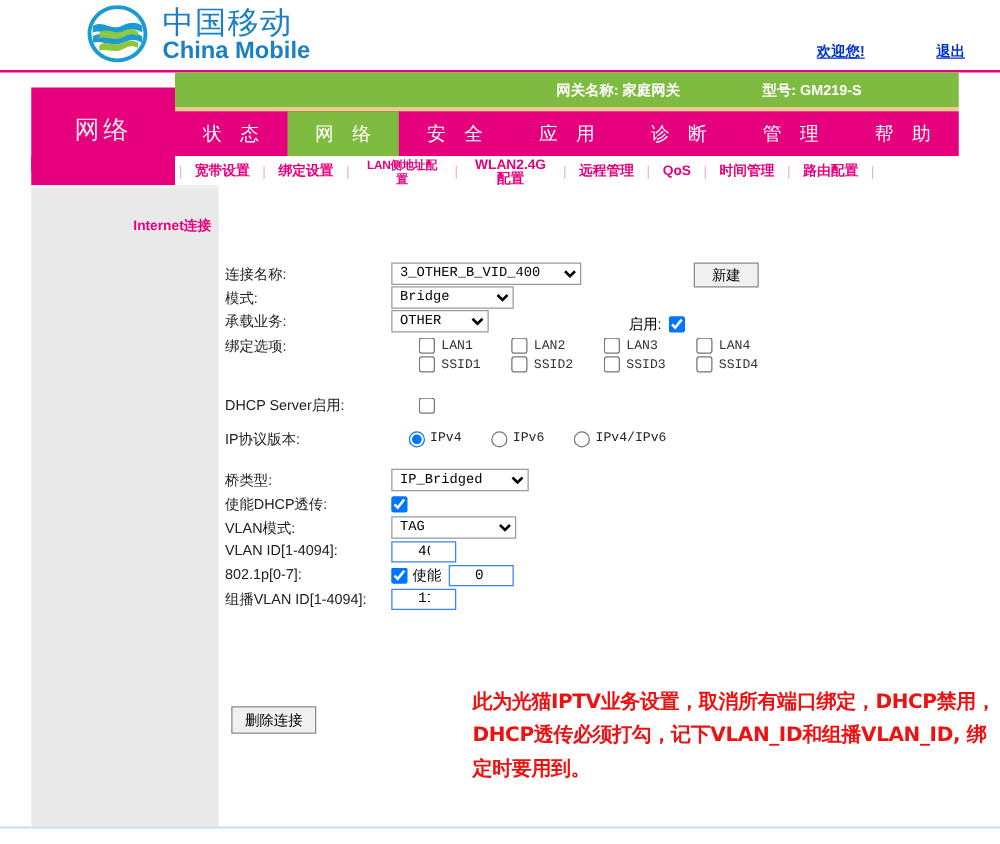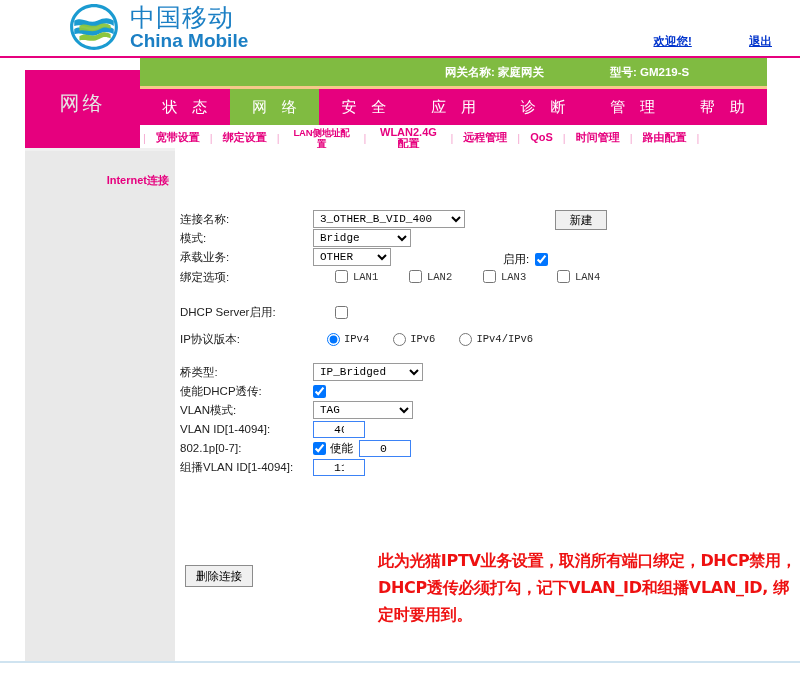--- a/index.html
+++ b/index.html
@@ -478,20 +478,38 @@
               </label>
               <label class="bind-cell">
                 <input type="checkbox" style="">
                 <span>LAN3</span>
               </label>
               <label class="bind-cell">
                 <input type="checkbox" style="">
                 <span>LAN4</span>
               </label>
             </div>
+            <div class="bind-row">
+              <label class="bind-cell">
+                <input type="checkbox" style="">
+                <span>SSID1</span>
+              </label>
+              <label class="bind-cell">
+                <input type="checkbox" style="">
+                <span>SSID2</span>
+              </label>
+              <label class="bind-cell">
+                <input type="checkbox" style="">
+                <span>SSID3</span>
+              </label>
+              <label class="bind-cell">
+                <input type="checkbox" style="">
+                <span>SSID4</span>
+              </label>
+            </div>
           </div>
       </div>
 
       <div class="gap-lg"></div>
 
       <div class="frow">
         <div class="flabel">DHCP Server启用:</div>
         <div class="fctrl" style="margin-left:22px;">
           <input type="checkbox" id="cb-dhcpsrv" style="">
         </div>

